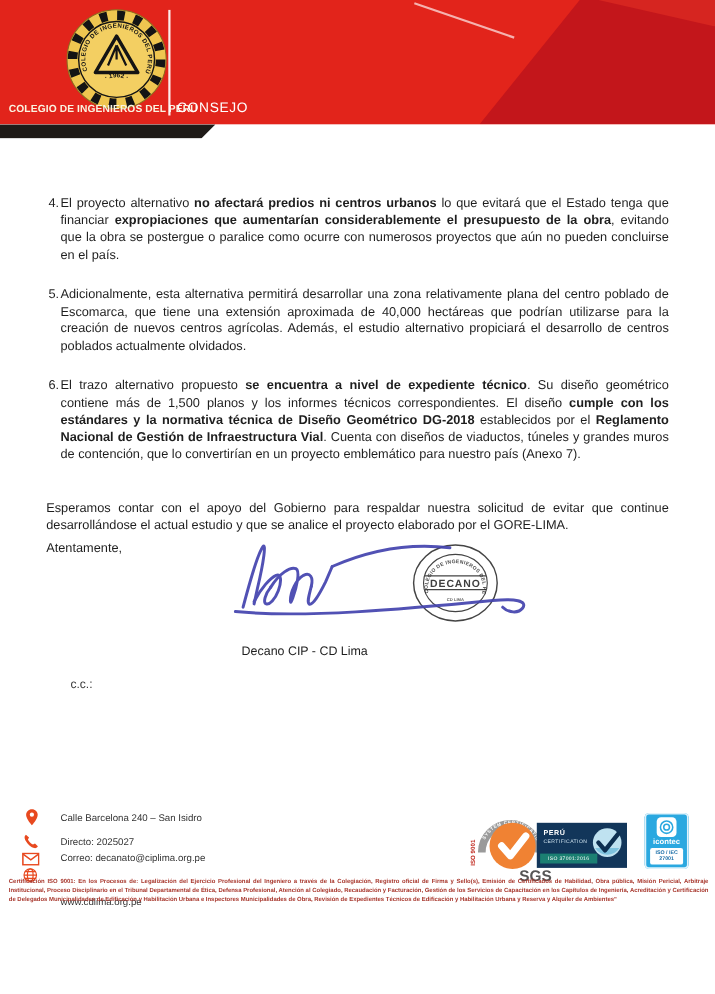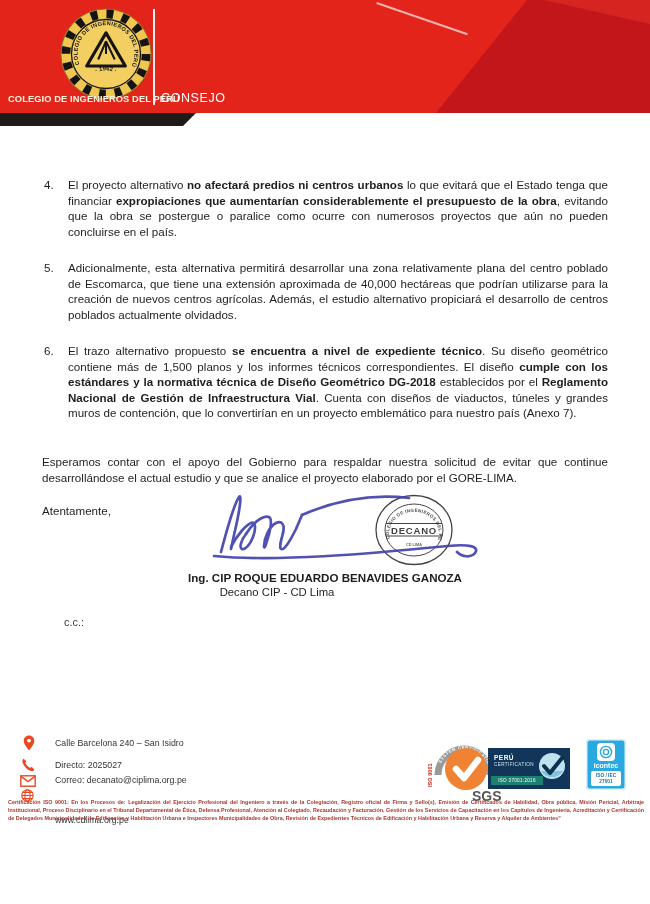--- a/index.html
+++ b/index.html
@@ -22,24 +22,24 @@
     font-size:9.3px; font-weight:bold; color:#faf3e0; letter-spacing:.1px; white-space:nowrap; }
   .vline { position:absolute; left:153px; top:9px; width:1.5px; height:96px; background:rgba(255,255,255,.92); }
   .council { position:absolute; left:161px; top:70px; font-size:16.5px; font-weight:bold; color:#fff; letter-spacing:.2px; white-space:nowrap; }
   .office { position:absolute; left:161px; top:91px; font-size:12.5px; color:#fff; letter-spacing:.6px; white-space:nowrap; }
   .black-bar { position:absolute; left:0; top:113px; width:196px; height:13px; background:#1f1b18;
     clip-path:polygon(0 0, 196px 0, 183px 100%, 0 100%); }
   
   .paragraphs { position:absolute; left:42px; top:177px; width:566px; }
   .para { position:relative; margin-bottom:21px; font-size:11.6px; line-height:15.5px; }
   .para-num { position:absolute; left:2px; top:0; }
-  .para-text { margin-left:26px; text-align:justify; }
+  .para-text { margin-left:13px; text-align:justify; }
   .b { font-weight:bold; }
   .closing { position:absolute; left:42px; top:454px; width:566px; font-size:11.6px; line-height:15.5px; text-align:justify; }
-  .salutation { position:absolute; left:42px; top:504px; font-size:11.6px; }
+  .salutation { position:absolute; left:42px; top:492px; font-size:11.6px; }
   
   .stamp-svg { position:absolute; left:372px; top:492px; width:84px; height:76px; z-index:1; }
   .sig-svg { position:absolute; left:196px; top:488px; width:302px; height:82px; z-index:2; }
   .sig-name { position:absolute; left:0; top:571px; width:650px; text-align:center; font-weight:bold; font-size:11.6px; }
   .sig-title { position:absolute; left:0; top:586px; width:554px; text-align:center; font-size:11.3px; }
   
   .cc-label { position:absolute; left:64px; top:616px; font-size:11px; color:#3a3a3a; }
   .cc-list { position:absolute; left:88px; top:616px; font-size:8.4px; line-height:10.9px; color:#3a3a3a; }
   
   .contact-row { position:absolute; left:55px; font-size:8.8px; color:#333; }
@@ -132,21 +132,20 @@
     <g fill="none" stroke="#4343ae" stroke-width="2.7" stroke-linecap="round" opacity="0.92">
       <path d="M25,64 C30,45 38,16 43,9 C46,5 44,22 38,47 L35,61"></path>
       <path d="M35,59 C41,47 50,37 55,35 C60,33 60,41 57,49 C54,57 49,62 46,61 C43,60 45,52 50,46"></path>
       <path d="M50,46 C58,33 68,27 73,29 C77,31 74,45 70,56 C69,59 68,61 68,58 C68,50 73,39 80,35 C86,32 89,37 87,45"></path>
       <path d="M87,45 C85,53 83,59 85,61 C88,63 94,53 100,41 L106,27"></path>
       <path d="M106,27 C138,13 172,5 213,10"></path>
       <path d="M18,68 C80,74 170,66 252,58 C272,56 284,58 279,65 C275,70 266,69 261,64"></path>
     </g>
   </svg>
 
-  <div class="sig-name">Ing. CIP ROQUE EDUARDO BENAVIDES GANOZA</div>
   <div class="sig-title">Decano CIP - CD Lima</div>
 
   <div class="cc-label">c.c.:</div>
 
   <svg class="cicon" style="left:23px; top:735px;" width="12" height="16" viewBox="0 0 13 17">
     <path d="M6.5,0.5 C3.2,0.5 0.8,3 0.8,6.2 C0.8,10.2 6.5,16.3 6.5,16.3 C6.5,16.3 12.2,10.2 12.2,6.2 C12.2,3 9.8,0.5 6.5,0.5 Z" fill="#e8491f"></path>
     <circle cx="6.5" cy="5.9" r="2.1" fill="#fff"></circle>
   </svg>
   <div class="contact-row" style="top:738px;">Calle Barcelona 240 – San Isidro</div>
 

